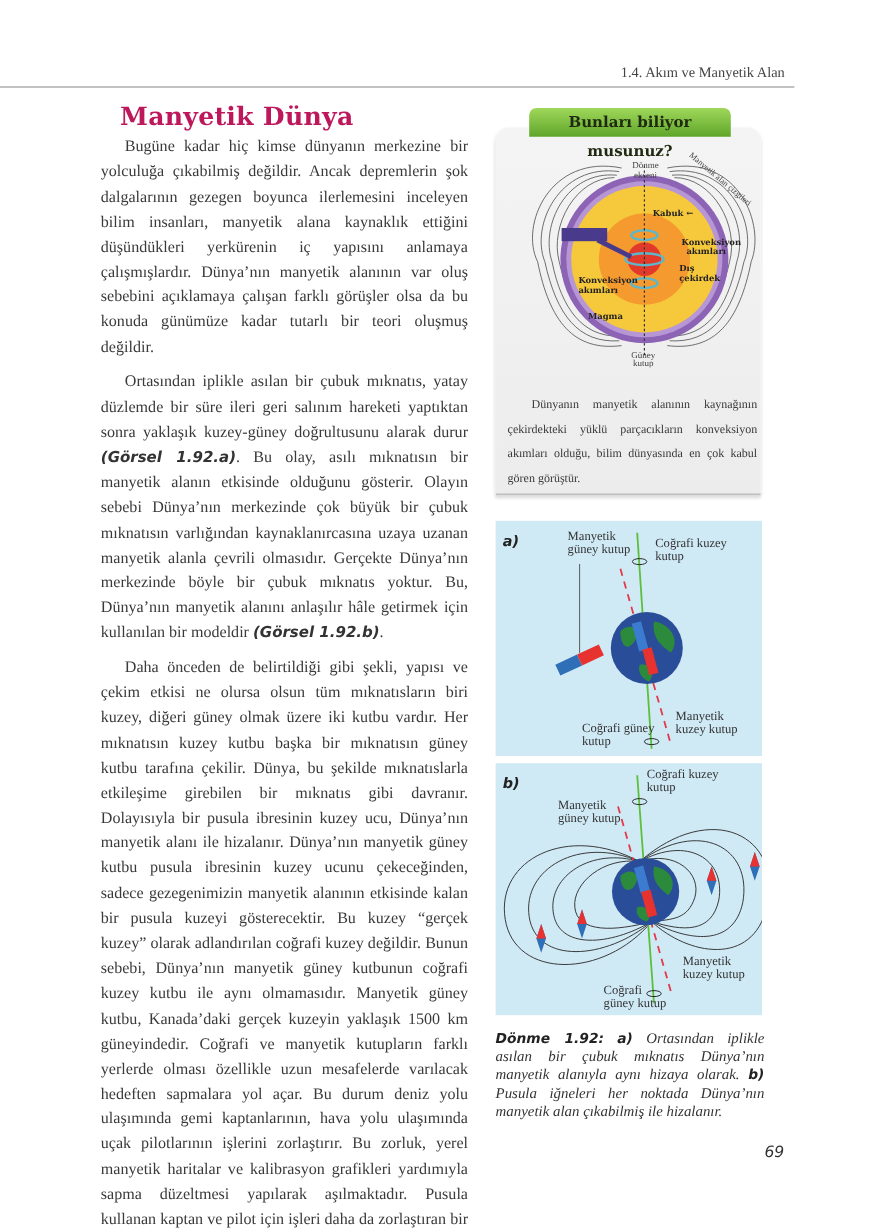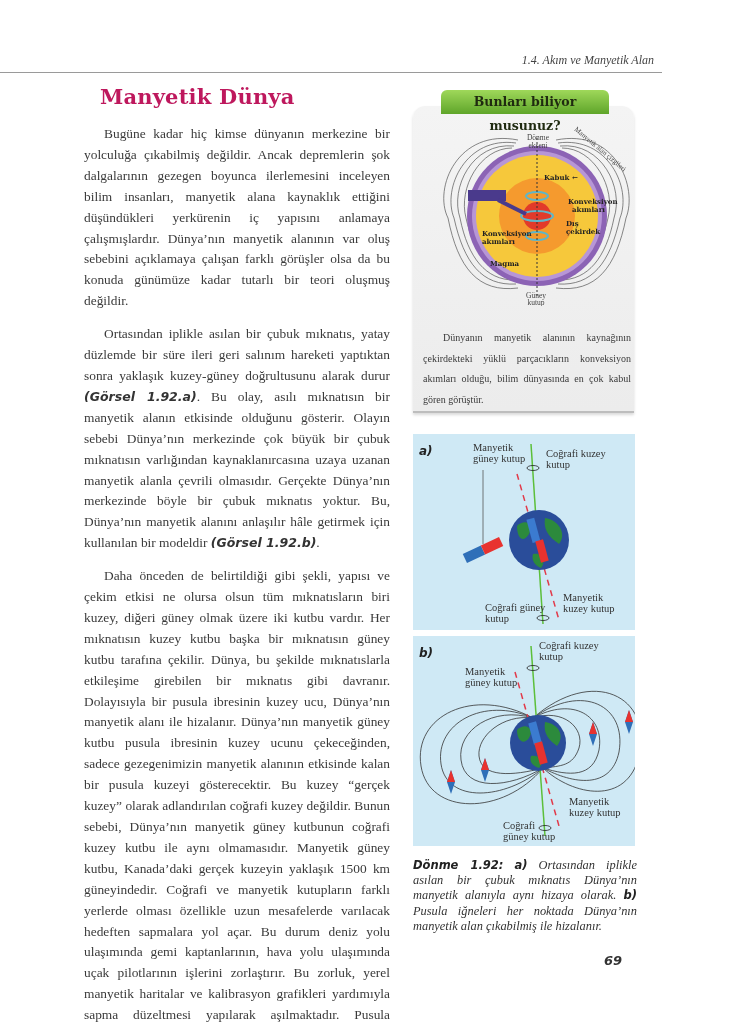--- a/index.html
+++ b/index.html
@@ -1,37 +1,37 @@
 <!DOCTYPE html>
 <html><head>
 <meta charset="utf-8">
 <style>
   html, body { margin:0; padding:0; }
   body { width:736px; height:1024px; background:#ffffff; position:relative; overflow:hidden; font-family:"DejaVu Serif", serif; color:#333; }
   .header { position:absolute; left:0; top:50px; width:662px; height:22px; border-bottom:1px solid #9a9a9a; }
-  .header-title { position:absolute; right:8px; top:3px; font-family:"Liberation Serif", serif; font-style:italic; font-size:12px; color:#444; }
+  .header-title { position:absolute; right:8px; top:3px; font-family:"Liberation Serif", serif; font-size:12px; color:#444; }
   .title { position:absolute; left:100px; top:84px; font-family:"DejaVu Serif", serif; font-weight:bold; font-size:21px; color:#be185d; letter-spacing:0.2px; }
   .body-col { position:absolute; left:84px; top:112px; width:306px; font-family:"Liberation Serif", serif; font-size:13.4px; line-height:20.9px; color:#3a3a3a; text-align:justify; }
-  .body-col p { margin:12px 0 8px 0; text-indent:20px; hyphens:auto; }
+  .body-col p { margin:0 0 8px 0; text-indent:20px; hyphens:auto; }
   .body-col .ref { font-family:"DejaVu Sans", sans-serif; font-weight:bold; font-style:italic; font-size:12.5px; color:#333; }
 
   .info-box { position:absolute; left:413px; top:106px; width:221px; height:305px; background:linear-gradient(#f4f4f4,#ececec); border-radius:12px 12px 0 0; border-bottom:2px solid #bdbdbd; box-shadow:0 2px 3px rgba(0,0,0,0.15); }
   .info-tab { position:absolute; left:441px; top:90px; width:168px; height:24px; background:linear-gradient(#9fd85a,#5fa52a); border-radius:6px 6px 0 0; text-align:center; font-family:"DejaVu Serif", serif; font-weight:bold; font-size:12.5px; line-height:24px; color:#1f2a10; }
   .earth-fig { position:absolute; left:438px; top:118px; width:196px; height:188px; }
   .info-text { position:absolute; left:423px; top:328px; width:208px; font-family:"Liberation Serif", serif; font-size:10px; line-height:20.5px; color:#3a3a3a; text-align:justify; text-indent:20px; }
 
   .fig-a { position:absolute; left:413px; top:434px; width:222px; height:196px; background:#cfe9f5; }
   .fig-b { position:absolute; left:413px; top:636px; width:222px; height:210px; background:#cfe9f5; }
   .fig-label { position:absolute; font-family:"DejaVu Sans", sans-serif; font-weight:bold; font-style:italic; font-size:12px; color:#222; }
   .fig-txt { position:absolute; font-family:"Liberation Serif", serif; font-size:10.5px; line-height:11px; color:#333; white-space:nowrap; }
   .fig-svg { position:absolute; left:0; top:0; }
 
   .caption { position:absolute; left:413px; top:858px; width:224px; font-family:"Liberation Serif", serif; font-style:italic; font-size:12.4px; line-height:15.2px; color:#333; text-align:justify; }
   .caption .b { font-family:"DejaVu Sans", sans-serif; font-weight:bold; font-size:11.5px; color:#222; }
-  .page-num { position:absolute; left:604px; top:953px; font-family:"DejaVu Sans", sans-serif; font-weight:bold; font-style:italic; font-size:13px; color:#333; }
+  .page-num { position:absolute; left:637px; top:953px; font-family:"DejaVu Sans", sans-serif; font-weight:normal; font-style:italic; font-size:13px; color:#333; }
 </style>
 </head>
 <body>
 
 <div class="header">
   <span class="header-title">1.4. Akım ve Manyetik Alan</span>
 </div>
 
 <div class="title">Manyetik Dünya</div>
 

